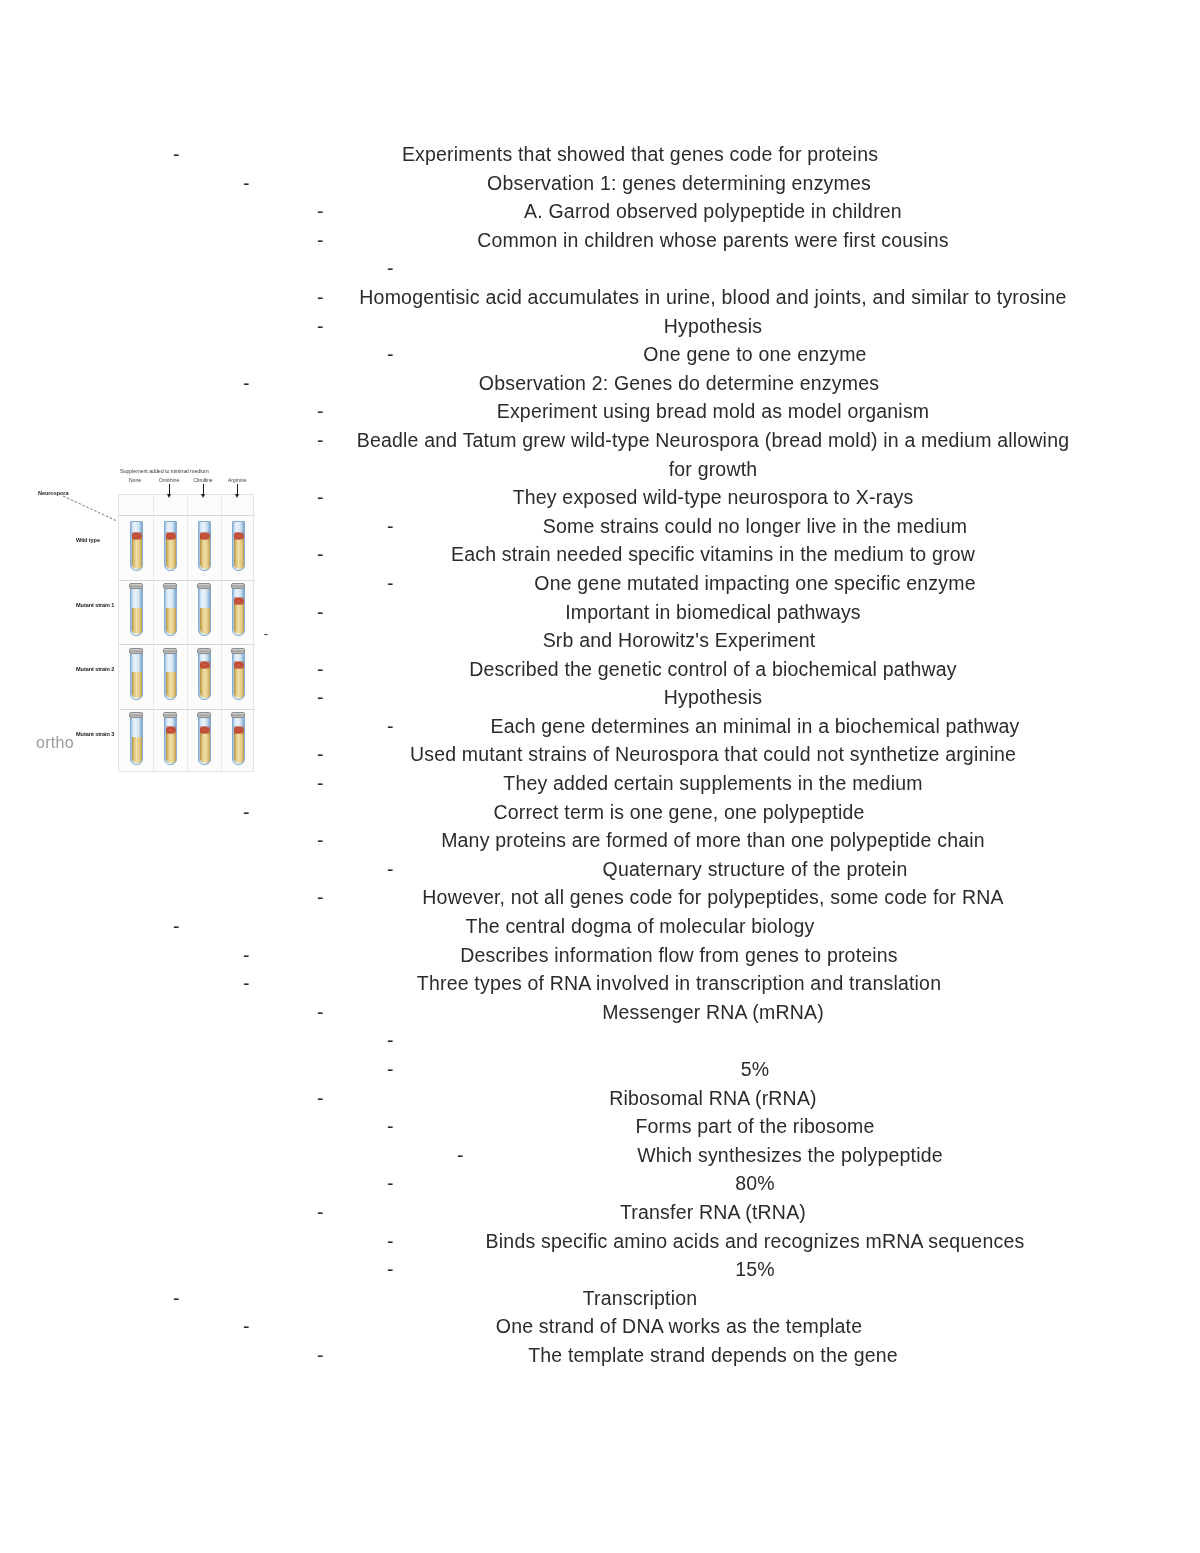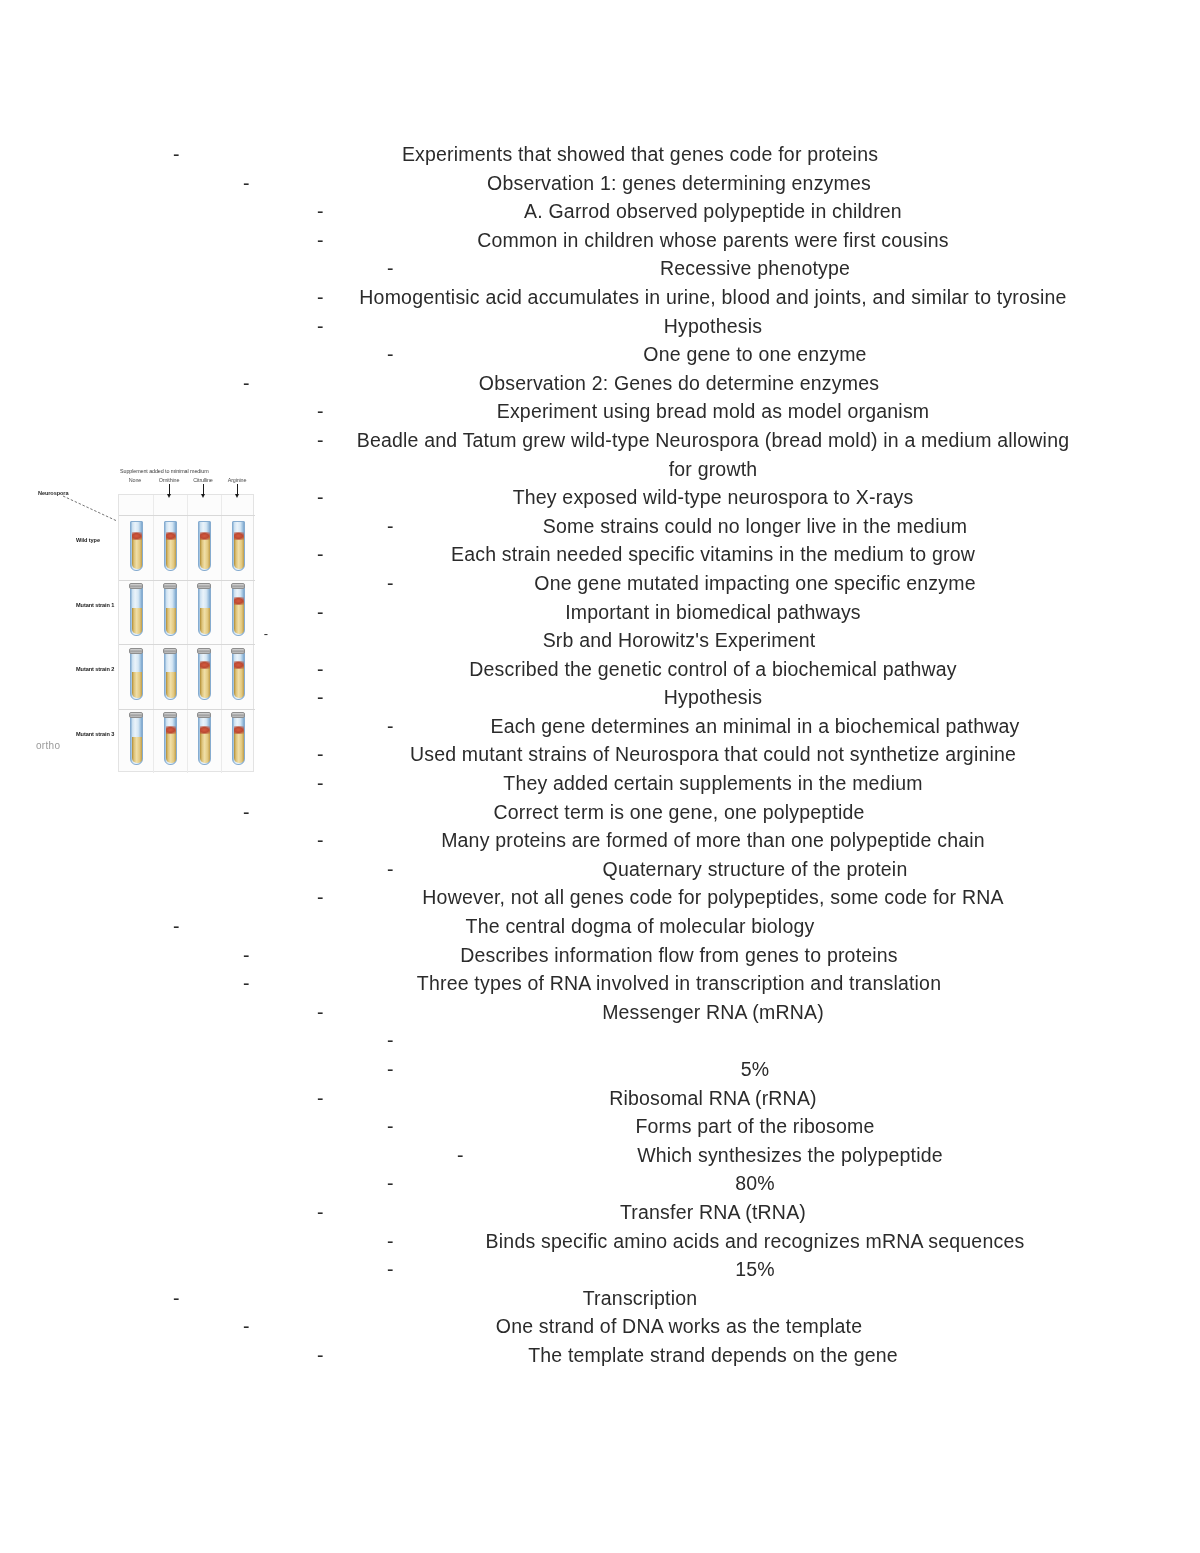--- a/index.html
+++ b/index.html
@@ -134,22 +134,22 @@
     color: #2a2a2a;
     font-weight: bold;
     letter-spacing: -0.1px;
     filter: blur(0.25px);
     white-space: nowrap;
   }
 
   .fig-ortho {
     position: absolute;
     left: 0px;
-    top: 274px;
-    font-size: 10px;
+    top: 268px;
+    font-size: 16px;
     color: #9a9a9a;
     letter-spacing: 0.3px;
     filter: blur(0.5px);
   }
 
   .fig-rowsep {
     position: absolute;
     left: 0;
     width: 136px;
     height: 1px;
@@ -260,21 +260,20 @@
       <div class="li lvl3">
         <span class="bullet">-</span>
         <span class="txt">A. Garrod observed polypeptide in children</span>
       </div>
       <div class="li lvl3">
         <span class="bullet">-</span>
         <span class="txt">Common in children whose parents were first cousins</span>
       </div>
       <div class="li lvl4">
         <span class="bullet">-</span>
-        <span class="txt">Recessive phenotype</span>
       </div>
       <div class="li lvl3">
         <span class="bullet">-</span>
         <span class="txt">Homogentisic acid accumulates in urine, blood and joints, and similar to tyrosine</span>
       </div>
       <div class="li lvl3">
         <span class="bullet">-</span>
         <span class="txt">Hypothesis</span>
       </div>
       <div class="li lvl4">

